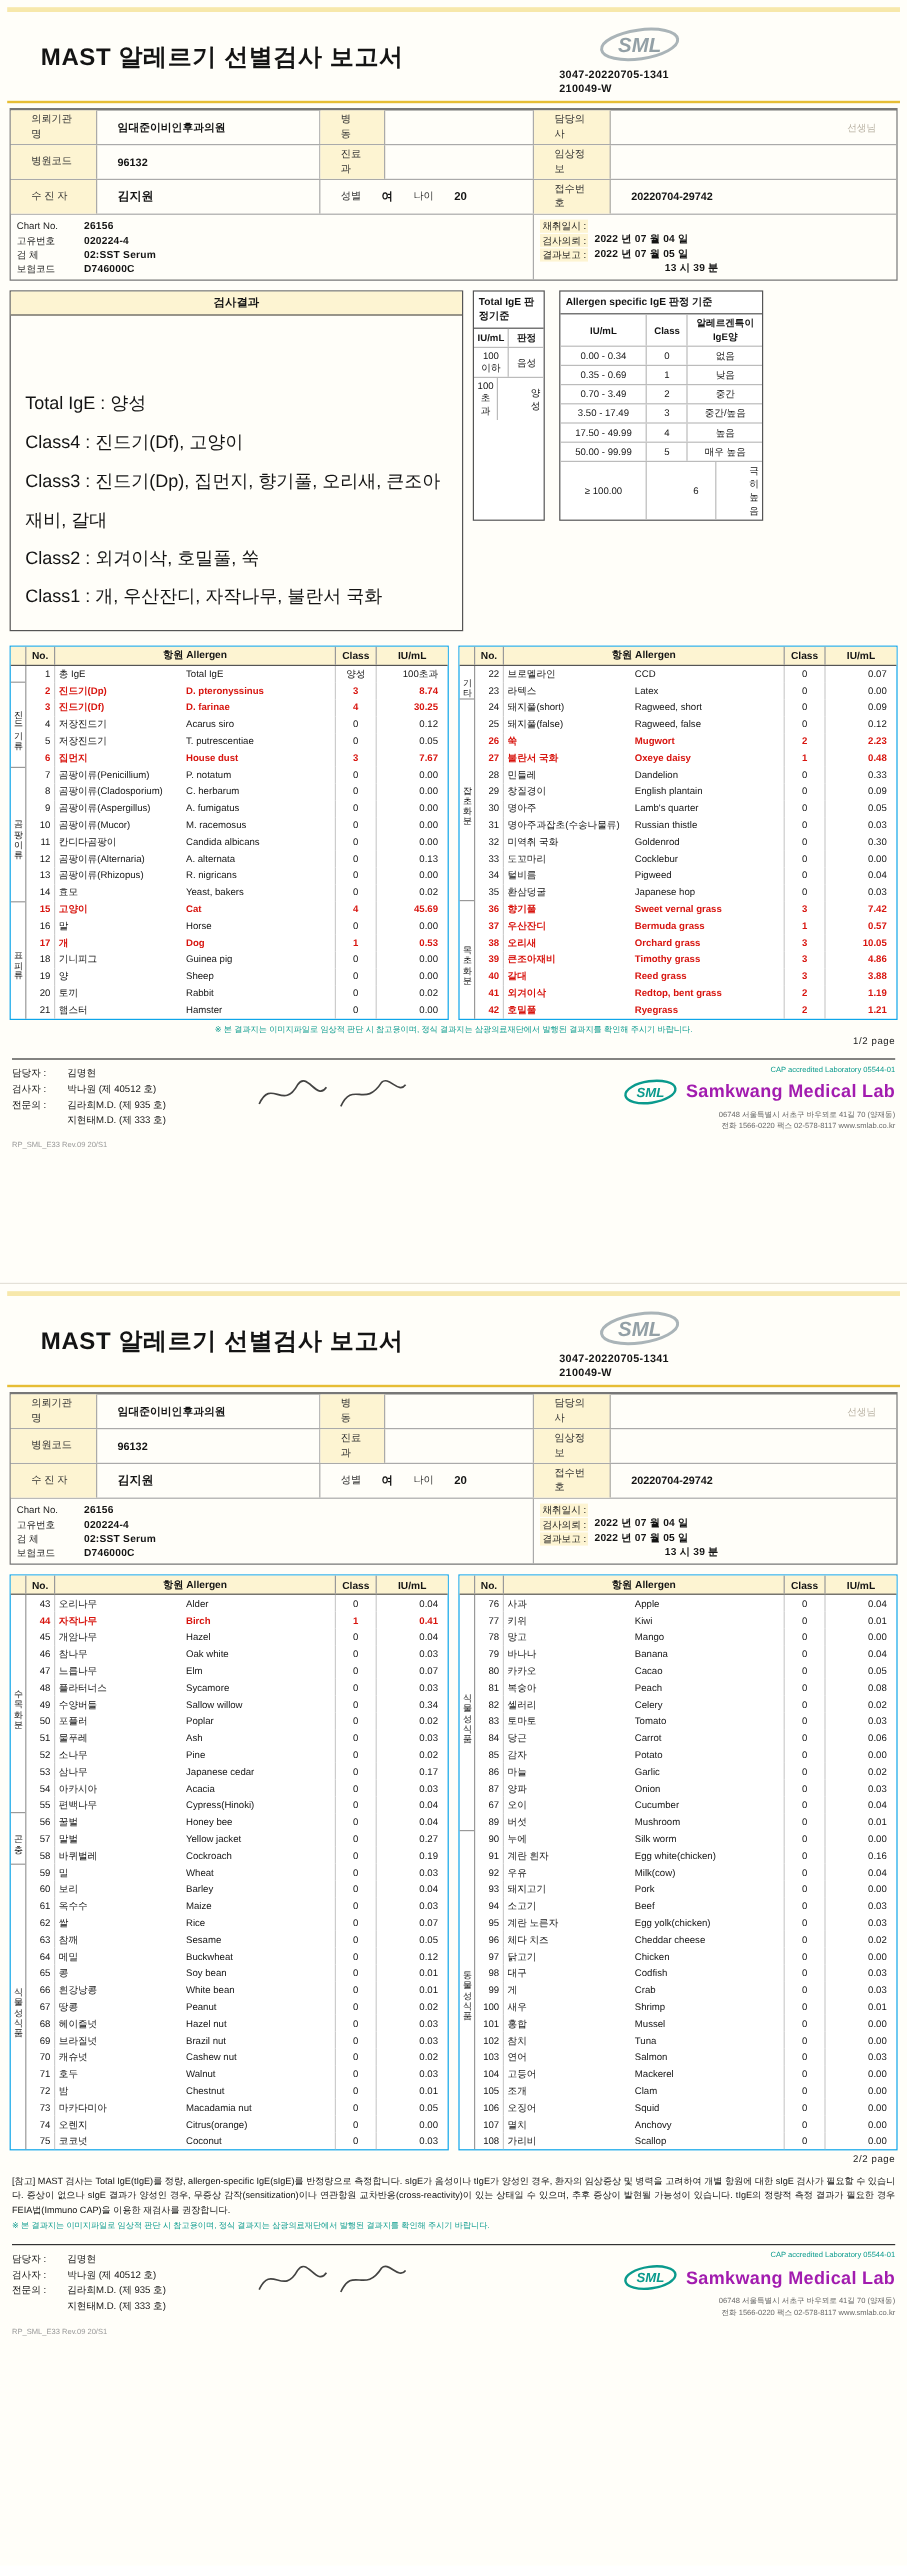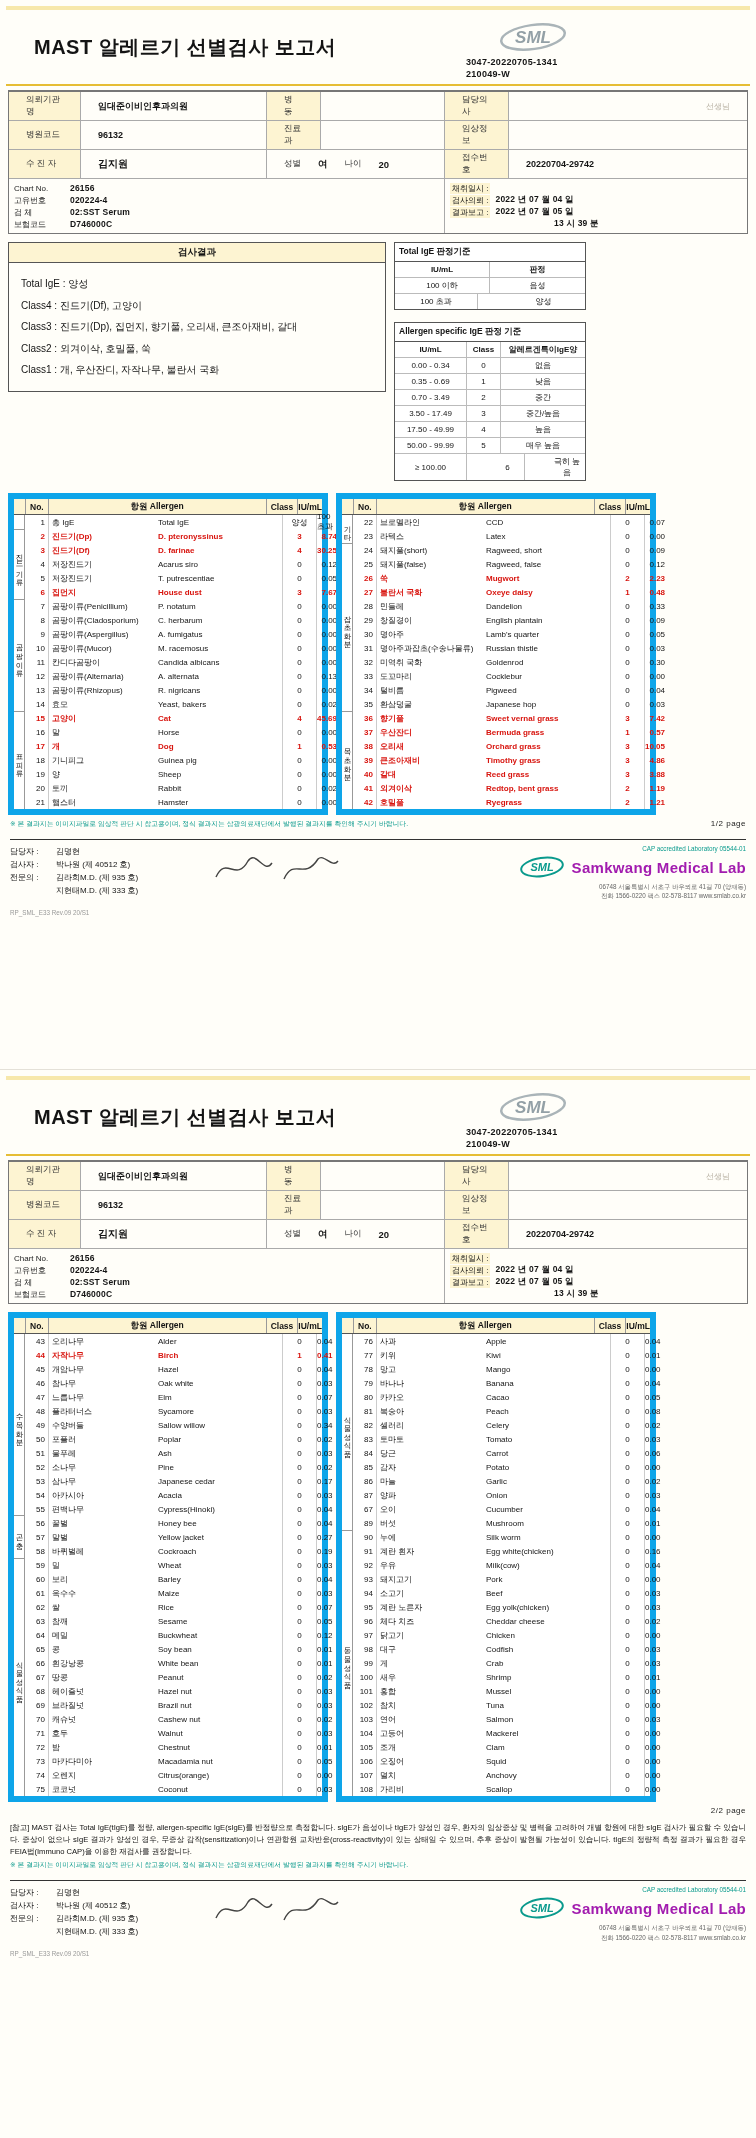--- a/index.html
+++ b/index.html
@@ -31,33 +31,33 @@
 .mini{display:flex;align-items:center;height:12px;font-size:8px;}
 .mini .ml{width:56px;color:#222;}
 .mini .mv,.br-line .mv{font-weight:bold;font-size:8.5px;letter-spacing:.2px;}
 .bot-right{display:block;padding:3px 5px;font-size:8px;}
 .br-line{display:flex;align-items:center;height:12px;gap:5px;}
 .br-line .chip{background:#fdf4d2;padding:0 2px;}
 .br-line.time{padding-left:104px;}
 .boxrow{display:flex;gap:8px;margin:8px 8px 0;align-items:flex-start;}
 .sumbox{width:378px;border:1px solid #555;}
 .bx-title{background:#fdf4d2;border-bottom:1px solid #555;text-align:center;font-weight:bold;font-size:9.5px;padding:3px 0;}
-.sum-lines{padding:10px 12px;font-size:10px;line-height:2.15;}
-.critcol{width:192px;display:flex;flex-direction:column;gap:12px;}
+.sum-lines{padding:10px 12px;font-size:15px;line-height:2.15;margin-top:48px;}
+.critcol{width:192px;display:flex;flex-direction:row;gap:12px;}
 .critbox{border:1px solid #555;font-size:8px;background:#fff;}
 .cb-title{font-weight:bold;font-size:8.5px;padding:3px 4px;border-bottom:1.5px solid #555;}
 .crit-row{display:grid;border-bottom:1px solid #bbb;}
 .crit-body .crit-row:last-child{border-bottom:0;gap:24px;}
 .crit-row.head{font-weight:bold;}
 .crit2{grid-template-columns:1fr 1fr;}
 .crit3{grid-template-columns:72px 34px 1fr;}
 .crit-cell{padding:2px 3px;border-right:1px solid #bbb;min-height:13px;display:flex;align-items:center;justify-content:center;text-align:center;}
 .crit-row>.crit-cell:last-child{border-right:0;}
 .tables{display:flex;gap:8px;margin:12px 8px 0;}
-.atable{width:320px;border:6px solid #0ea5e9;background:#fff;}
+.atable{width:366px;border:1px solid #0ea5e9;background:#fff;}
 .at-head{display:flex;background:#fdf4d2;border-bottom:1px solid #555;font-weight:bold;font-size:8.5px;height:16px;align-items:stretch;}
 .at-head>div{display:flex;align-items:center;justify-content:center;}
 .h-group{width:13px;border-right:1px solid #999;}
 .h-no{width:24px;border-right:1px solid #999;}
 .h-al{width:234px;border-right:1px solid #999;}
 .h-cls{width:34px;border-right:1px solid #999;}
 .h-iu{flex:1;}
 .at-body{display:flex;}
 .g-strip{width:13px;border-right:1px solid #999;display:flex;flex-direction:column;}
 .g-cell{flex-basis:0;display:flex;align-items:center;justify-content:center;border-bottom:1px solid #999;overflow:hidden;}
@@ -65,21 +65,21 @@
 .g-txt{writing-mode:vertical-rl;text-orientation:upright;font-size:7.5px;color:#111;letter-spacing:1px;}
 .rows{flex:1;display:flex;flex-direction:column;}
 .trow{display:flex;height:14px;font-size:8px;}
 .trow>div{display:flex;align-items:center;}
 .c-no{width:24px;justify-content:flex-end;padding-right:3px;border-right:1px solid #cccccc;}
 .c-kr{width:106px;padding-left:3px;white-space:nowrap;overflow:hidden;}
 .c-en{width:128px;padding-left:3px;white-space:nowrap;overflow:hidden;border-right:1px solid #cccccc;}
 .c-cls{width:34px;justify-content:center;border-right:1px solid #cccccc;}
 .c-iu{flex:1;justify-content:flex-end;padding-right:8px;}
 .trow.pos{color:#d8150f;font-weight:bold;}
-.subline{display:flex;margin:3px 10px 0;align-items:center;min-height:11px;}
+.subline{display:flex;margin:3px 10px 0;align-items:center;min-height:11px;flex-direction:column;}
 .tealnote{font-size:6.8px;color:#0a9a8d;}
 .pager{margin-left:auto;font-size:8px;color:#222;letter-spacing:.5px;}
 .refnote{margin:6px 10px 0;font-size:7.6px;line-height:1.55;text-align:justify;color:#111;}
 .tealnote2{margin:3px 10px 0;font-size:6.8px;color:#0a9a8d;}
 .pfoot{margin:10px 10px 0;border-top:1.5px solid #333;padding-top:5px;display:flex;align-items:flex-start;}
 .staff{width:190px;font-size:8px;}
 .staff-line{display:flex;height:13px;align-items:center;}
 .s-role{width:46px;}
 .sig{margin-left:6px;margin-top:4px;}
 .f-right{margin-left:auto;width:320px;}

